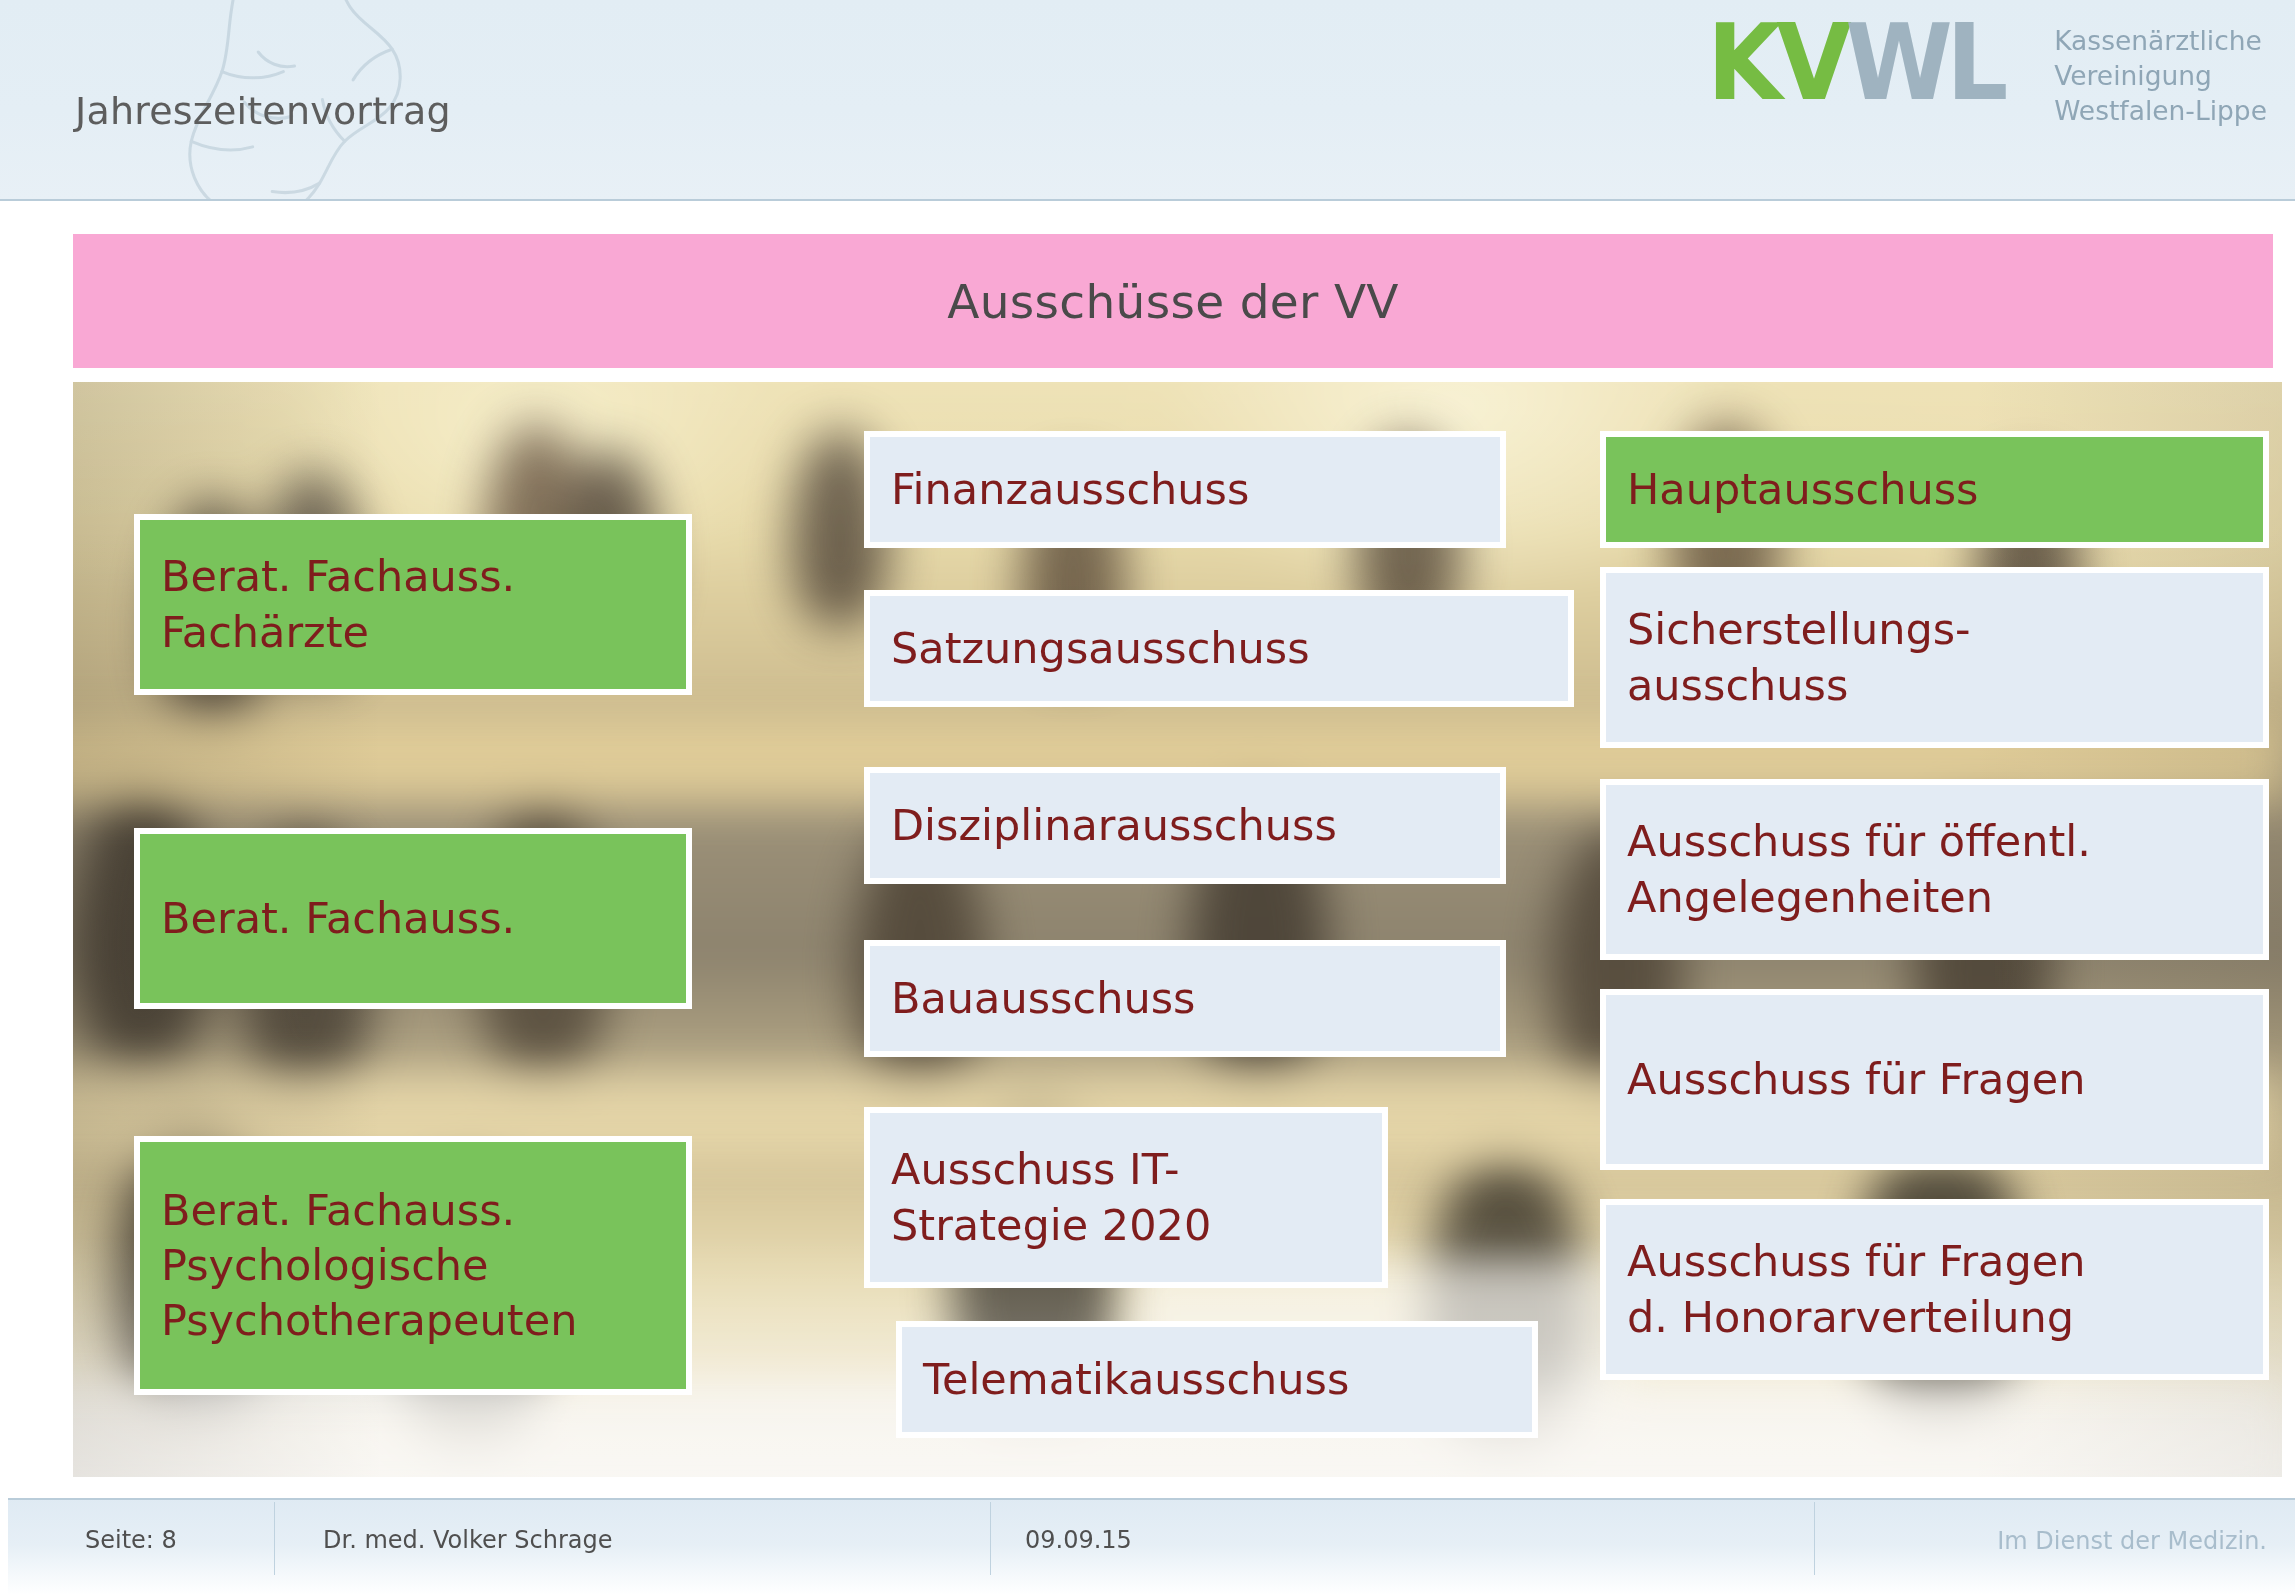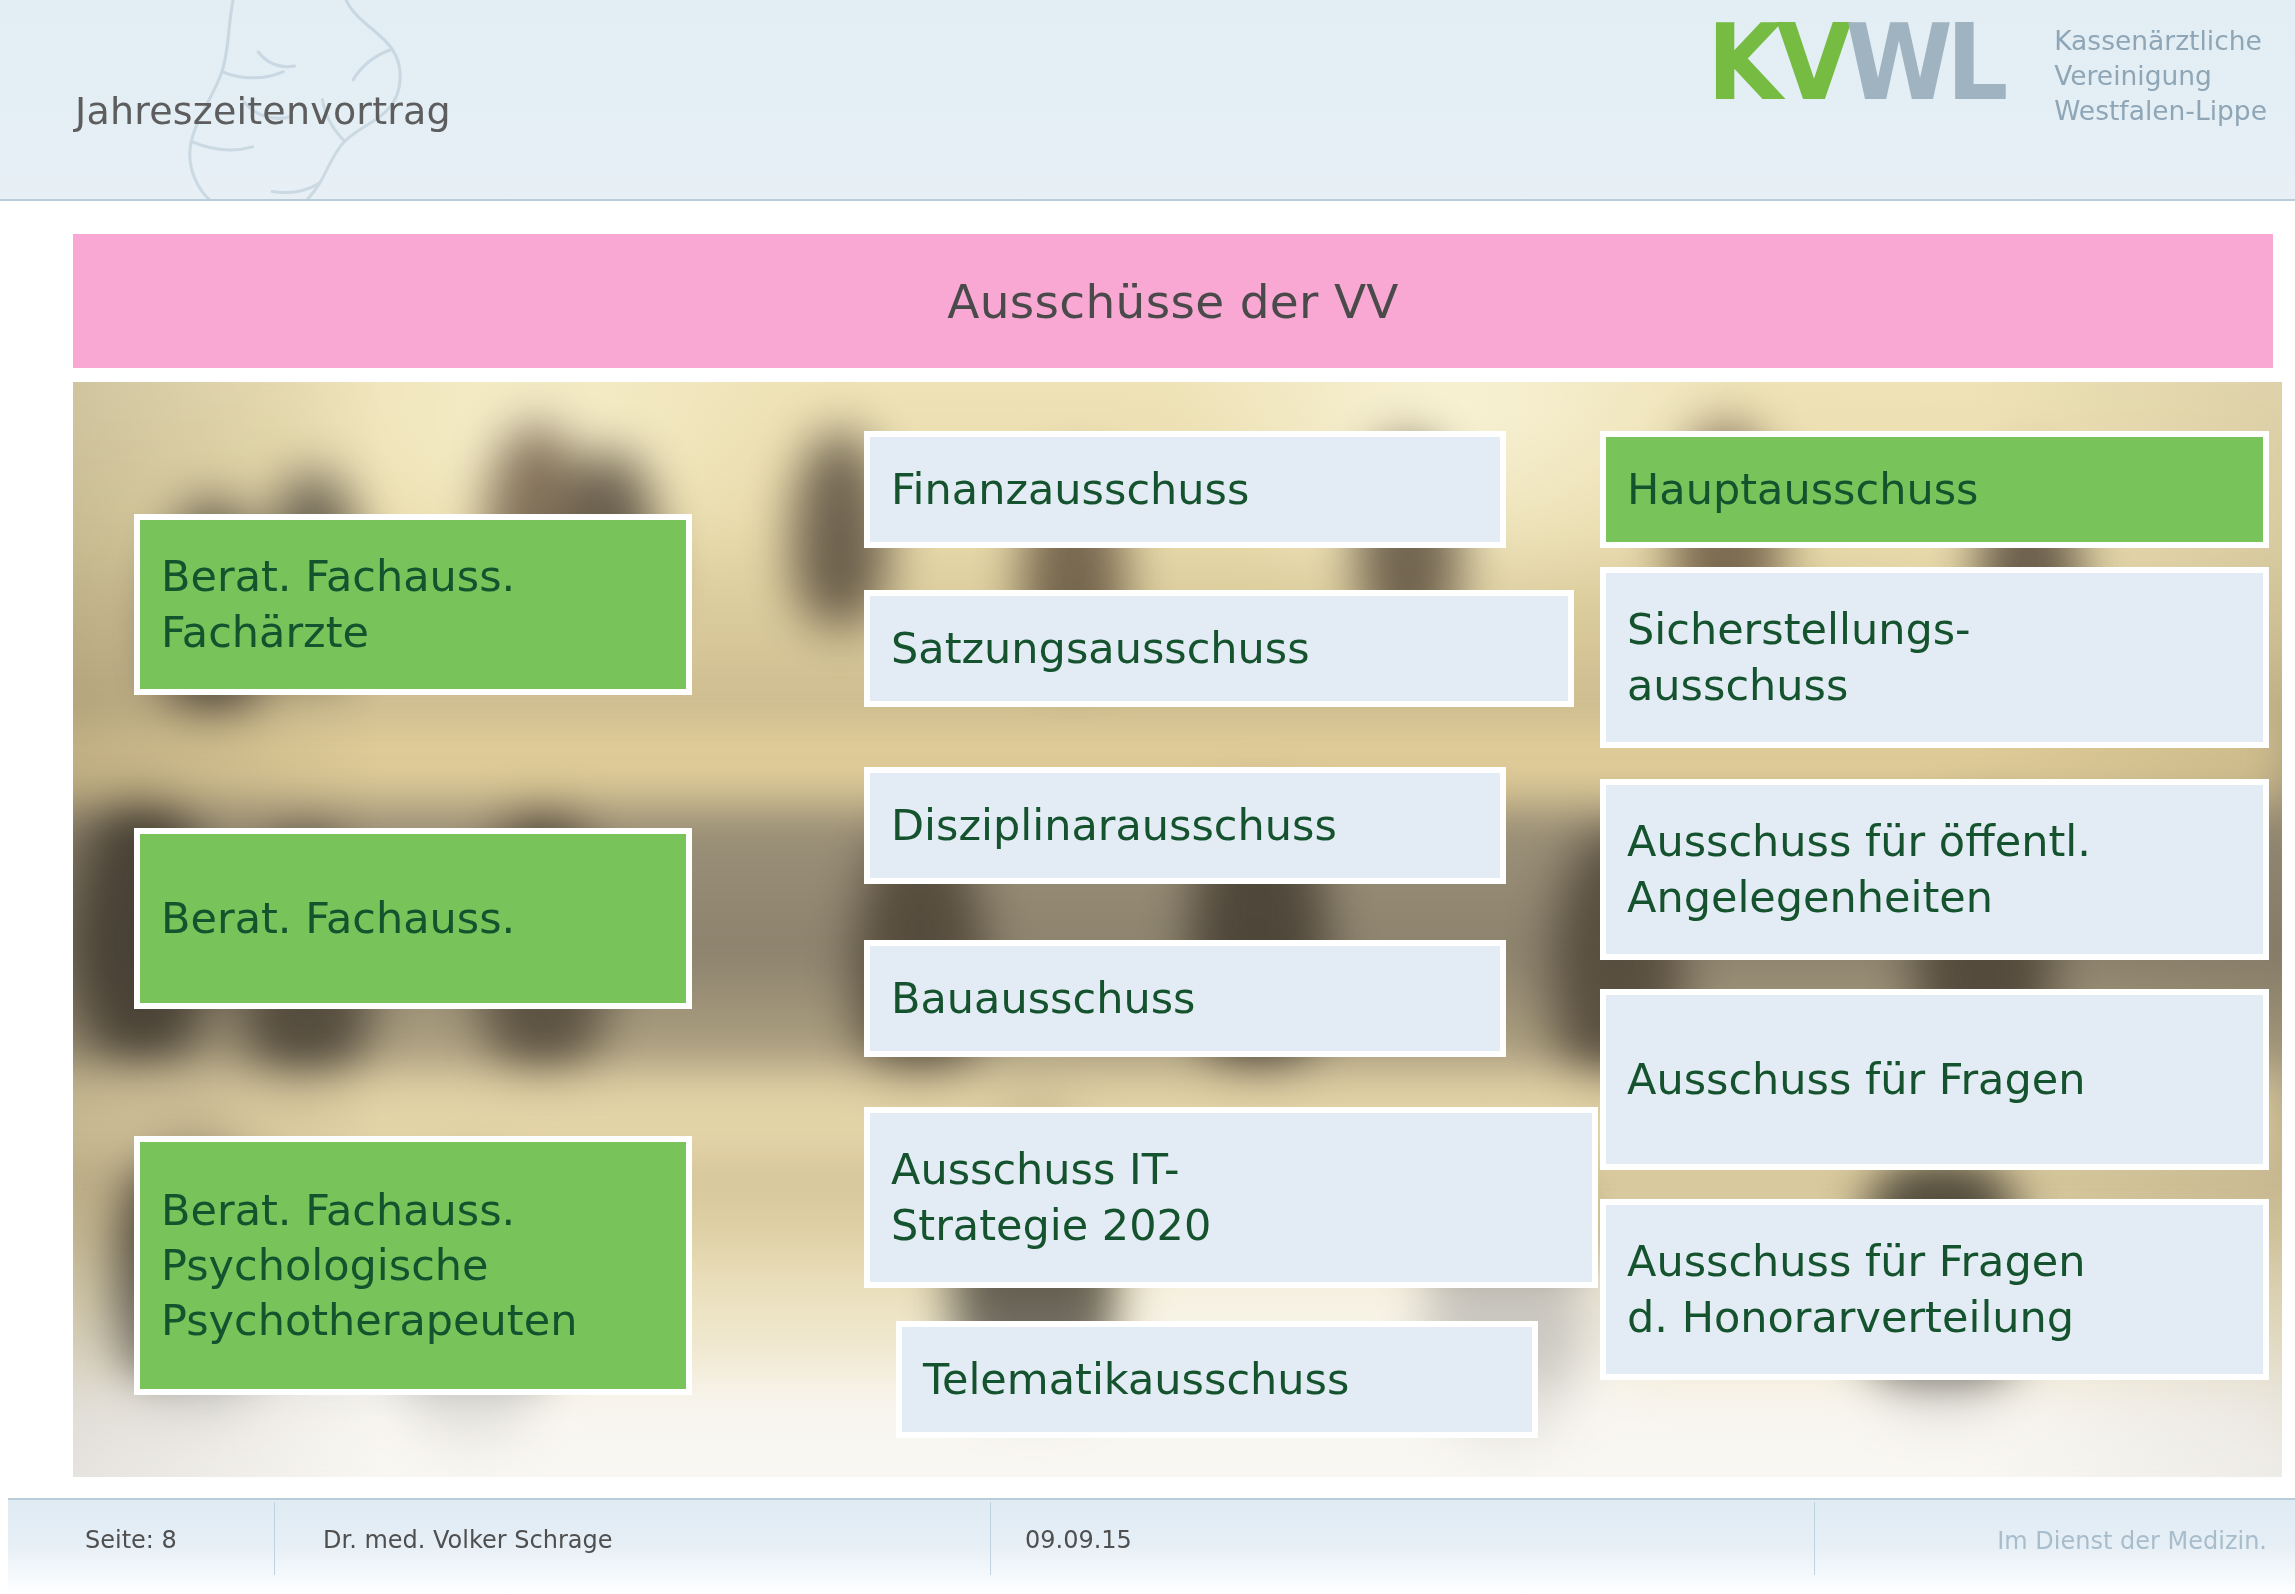--- a/index.html
+++ b/index.html
@@ -152,21 +152,21 @@
 
   
   .box {
     position: absolute;
     box-sizing: border-box;
     border: 6.3px solid #ffffff;
     display: flex;
     flex-direction: column;
     justify-content: center;
     padding: 0 21px;
-    color: #14532d;
+    color: #7f1d1d;
     font-size: 43px;
     line-height: 1.28;
   }
   .box-green { background: #79c35b; }
   .box-pale  { background: #e3ebf4; }
   .box span { display: block; white-space: nowrap; }
 
   
   .footer {
     position: absolute;
@@ -309,21 +309,21 @@
     </div>
 
     <div class="box box-pale" style="left:791px; top:385px; width:642px; height:117px;">
       <span>Disziplinarausschuss</span>
     </div>
 
     <div class="box box-pale" style="left:791px; top:558px; width:642px; height:117px;">
       <span>Bauausschuss</span>
     </div>
 
-    <div class="box box-pale" style="left:791px; top:725px; width:734px; height:181px;">
+    <div class="box box-pale" style="left:791px; top:725px; width:524px; height:181px;">
       <span>Ausschuss IT-</span>
       <span>Strategie 2020</span>
     </div>
 
     <div class="box box-pale" style="left:791px; top:939px; width:642px; height:117px;margin-left:32px;">
       <span>Telematikausschuss</span>
     </div>
 
     <div class="box box-green" style="left:1527px; top:49px; width:669px; height:117px;">
       <span>Hauptausschuss</span>

